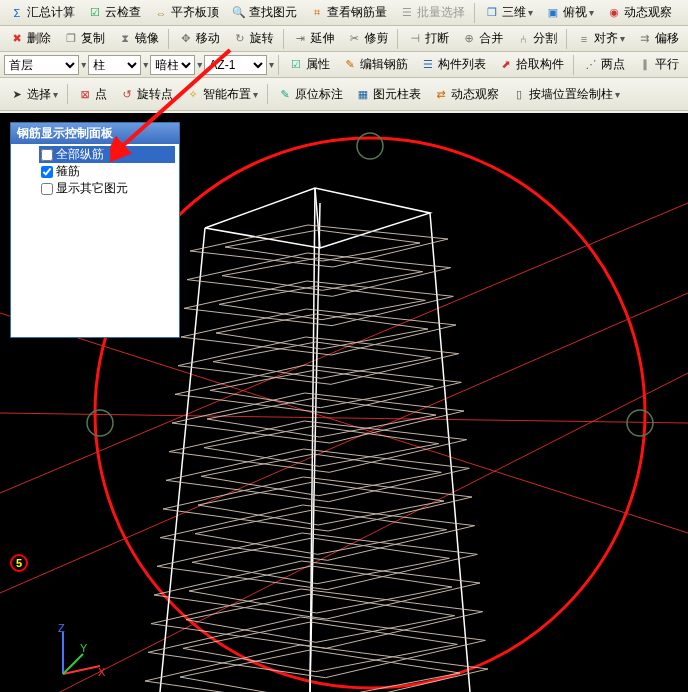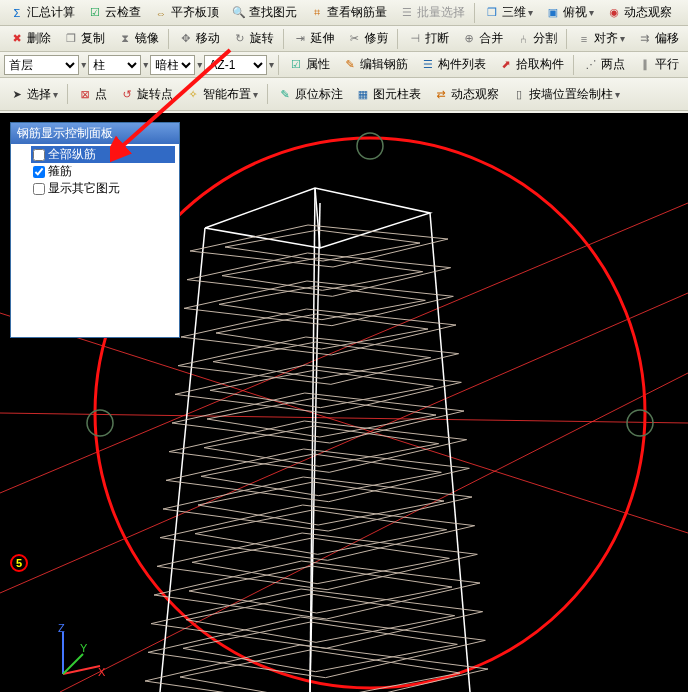--- a/index.html
+++ b/index.html
@@ -71,24 +71,25 @@
     width: 170px;
     background: #fff;
     border: 1px solid #3a6ea5;
     z-index: 10;
   }
   .panel-title {
     background: linear-gradient(#6a9be0, #3a6ec0);
     color: #fff;
     font-size: 12px;
     padding: 2px 6px;
-    font-weight: normal;
+    font-weight: bold;
   }
   .panel-body {
     padding: 2px 4px 140px 20px;
+    margin-left: 8px;
   }
   .check-row {
     display: flex;
     align-items: center;
     gap: 3px;
     padding: 0 2px;
     font-size: 12px;
   }
   .check-row.selected {
     background: #316ac5;

